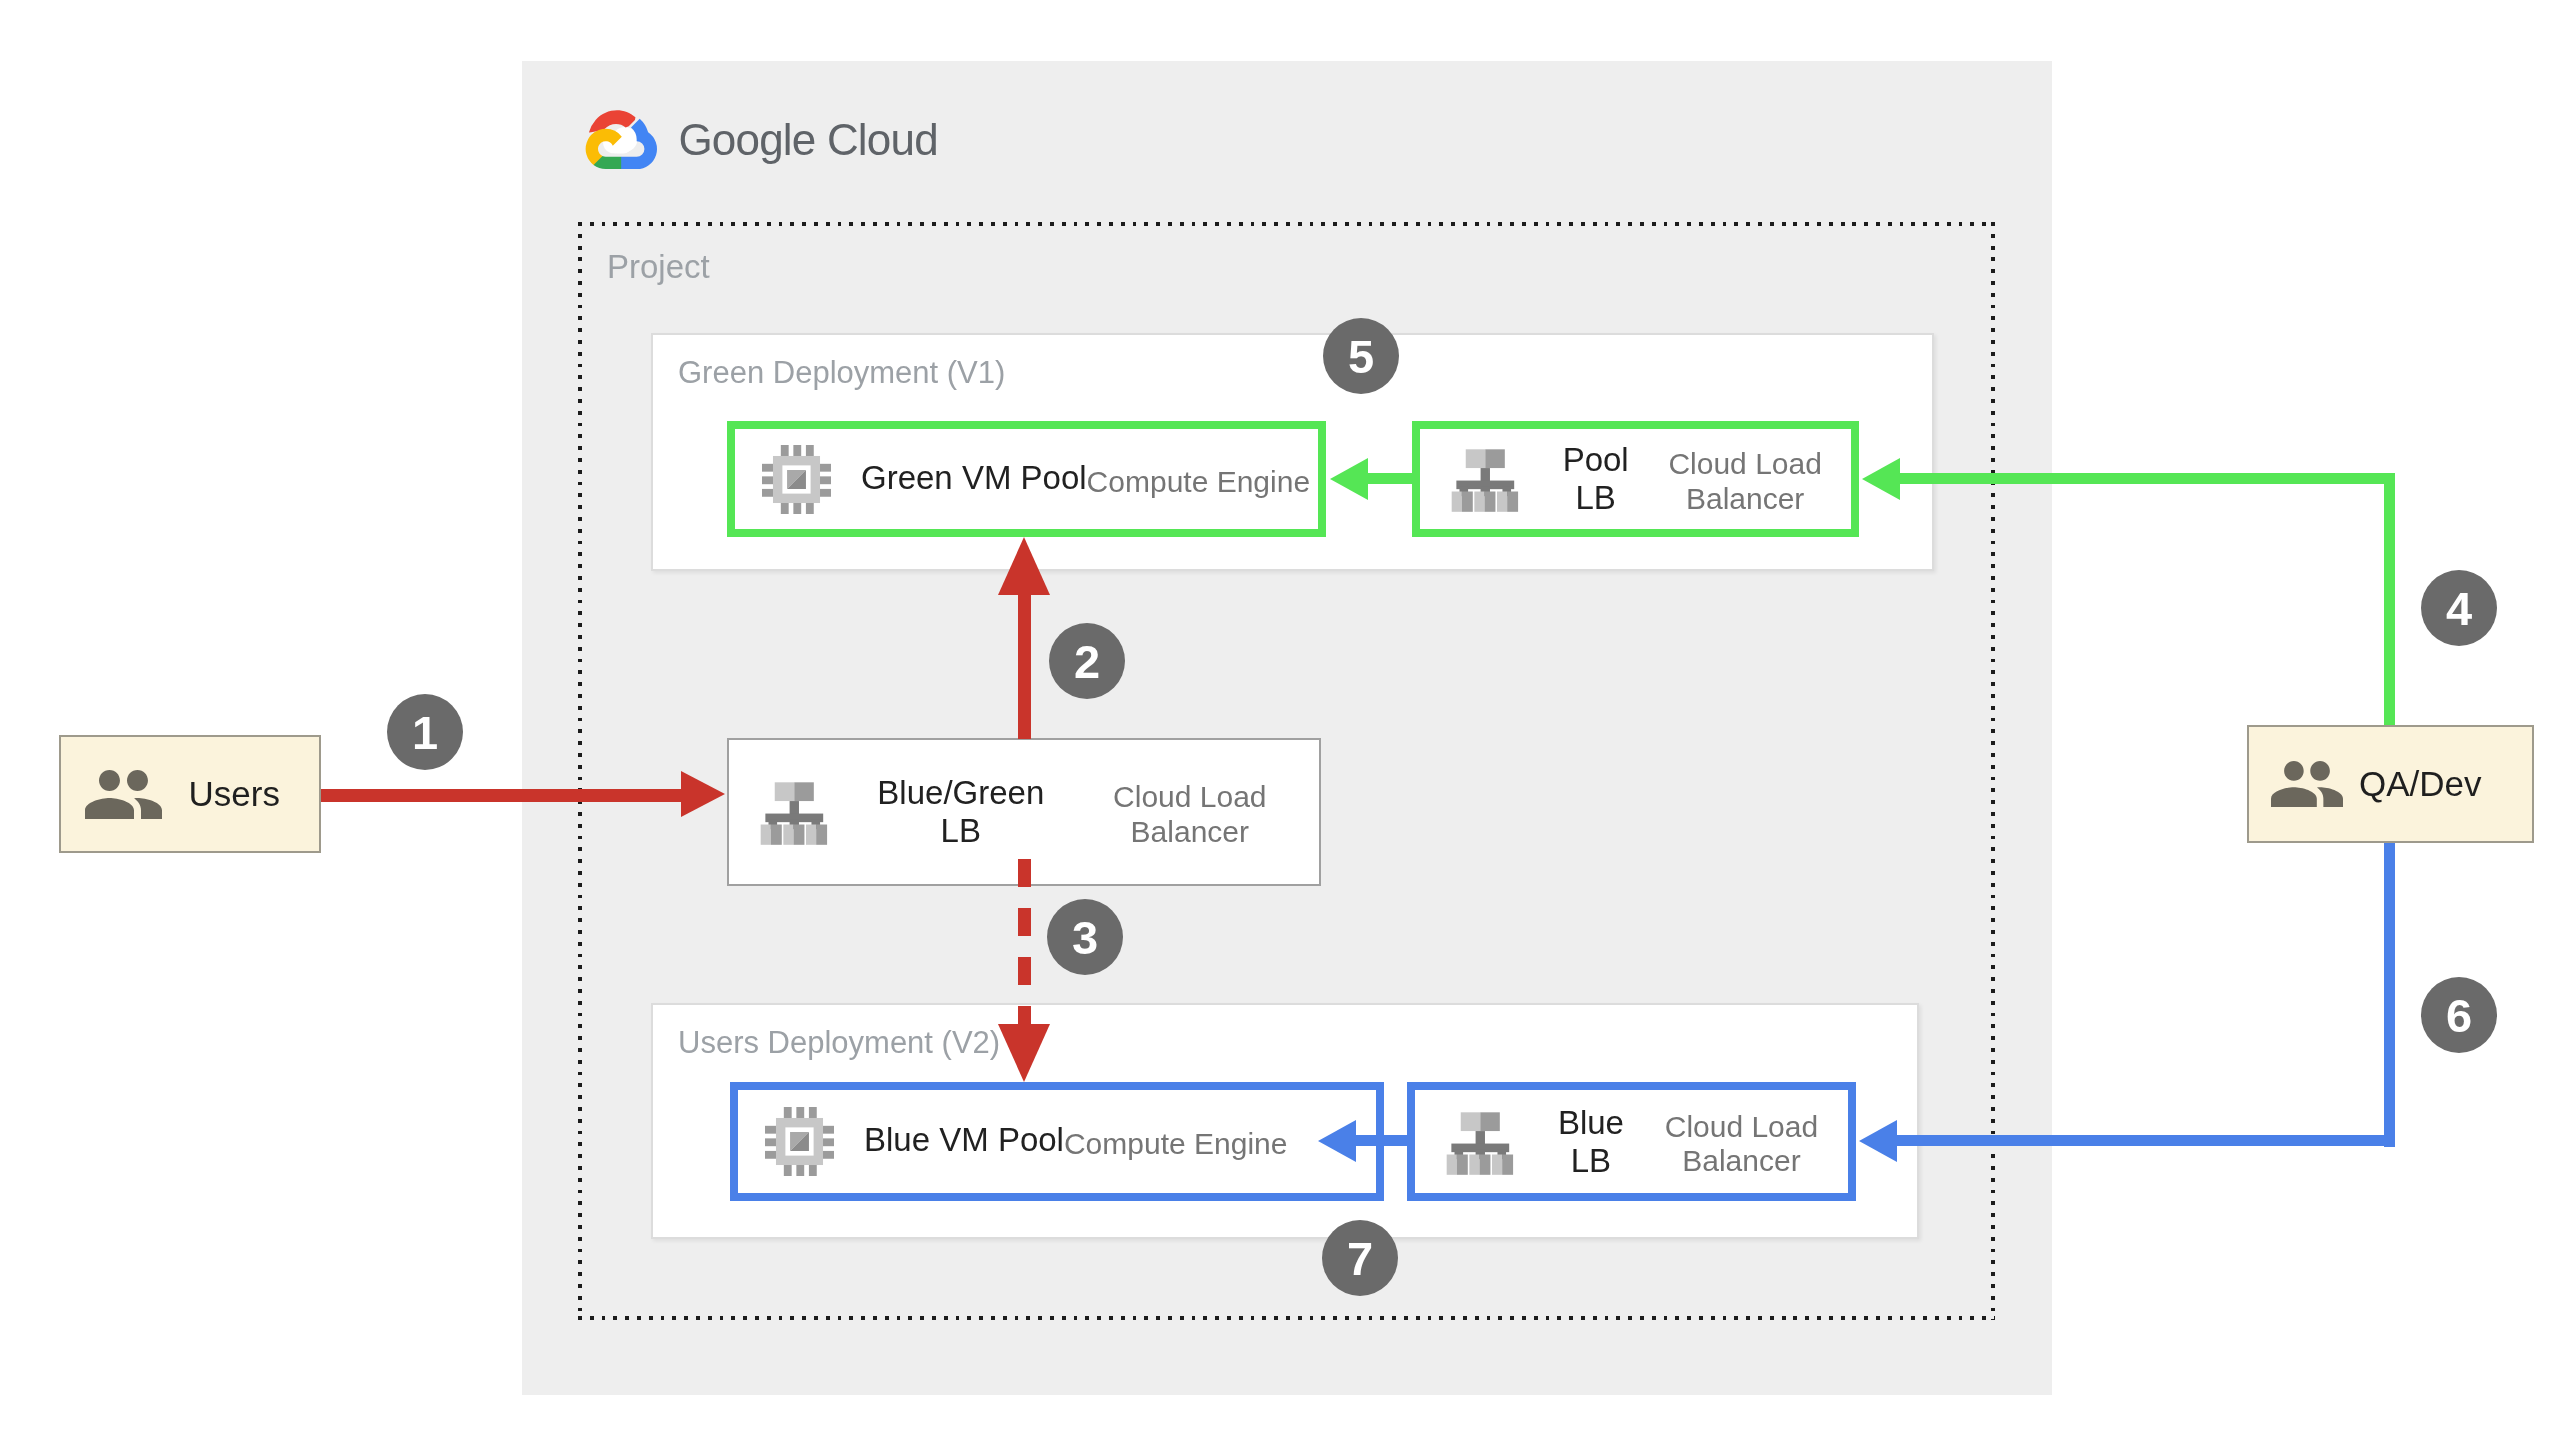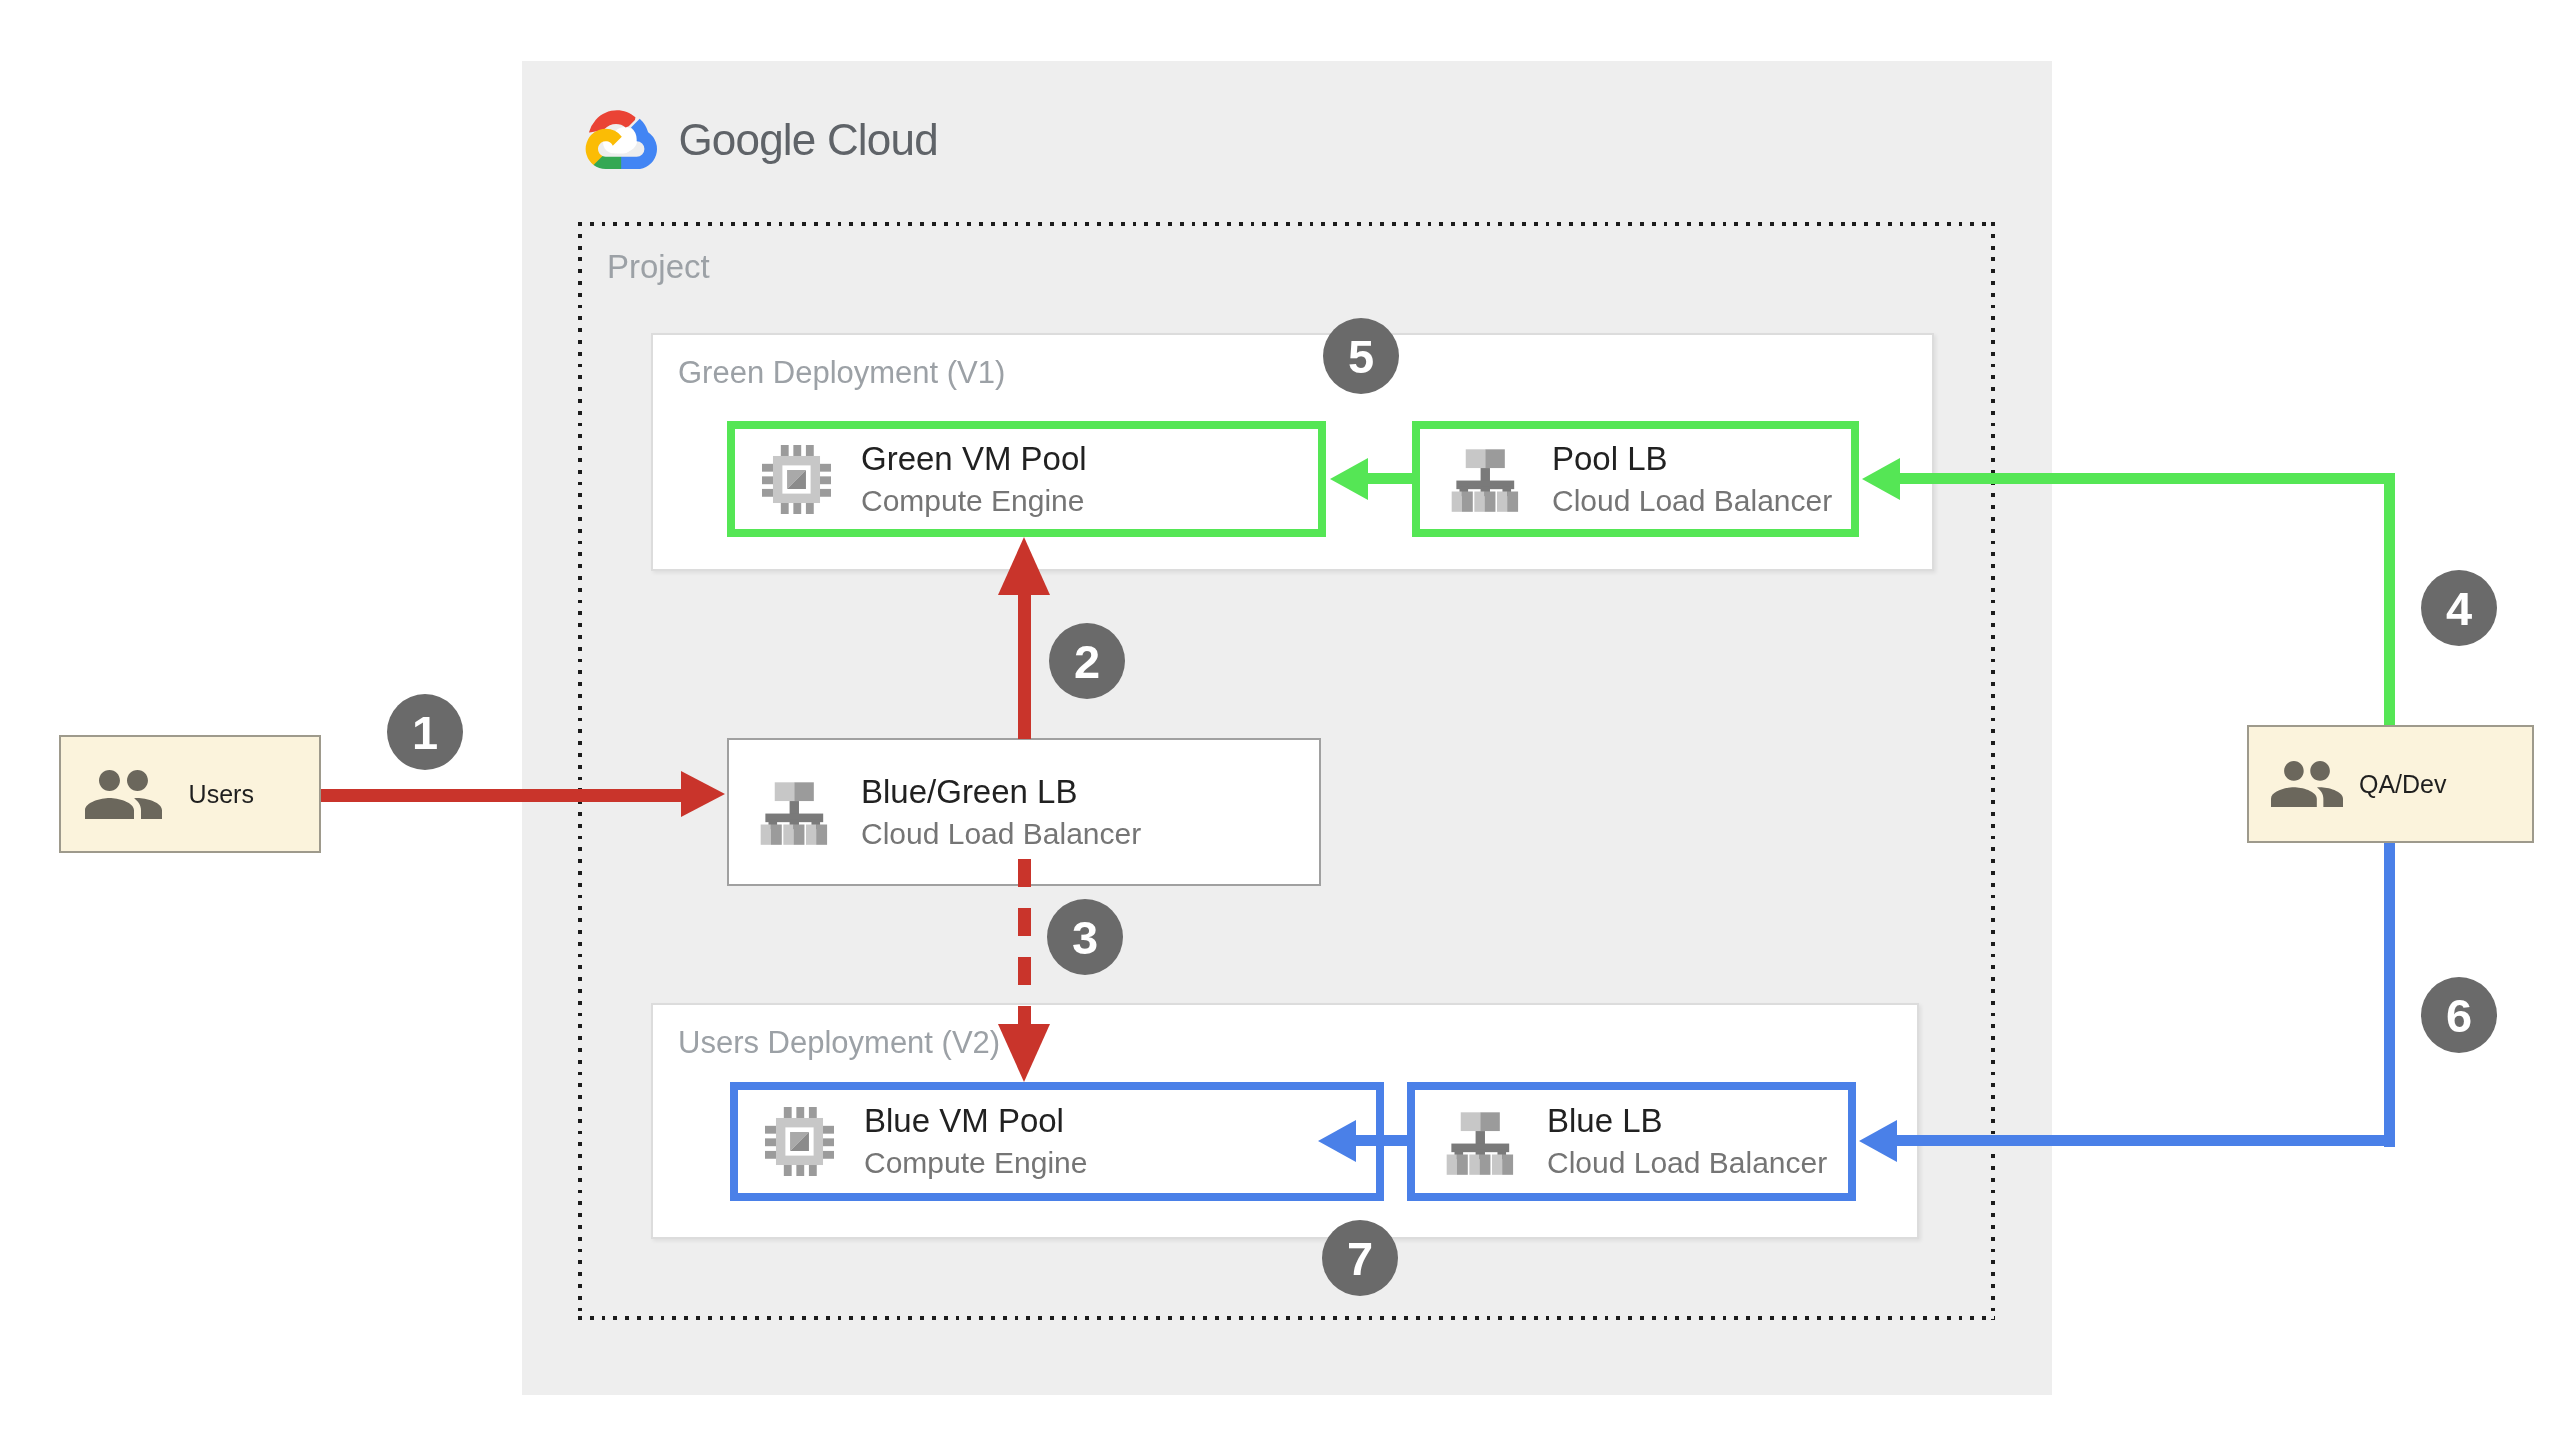--- a/index.html
+++ b/index.html
@@ -31,28 +31,28 @@
   .node{display:flex;align-items:center;background:#fff;z-index:3;}
   .node-green{border:8.6px solid var(--green);}
   .node-blue{border:8.6px solid var(--blue);}
   .node-plain{border:2.4px solid var(--node-border);}
   .node-pad{padding-left:27px;gap:30px;}
   .n-green-vm{left:727px;top:421px;width:599px;height:116px;}
   .n-green-lb{left:1412px;top:421px;width:447px;height:116px;}
   .n-bluegreen-lb{left:727px;top:738px;width:594px;height:148px;}
   .n-blue-vm{left:730px;top:1082px;width:654px;height:119px;}
   .n-blue-lb{left:1407px;top:1082px;width:449px;height:119px;}
-  .node-text{display:flex;flex-direction:column;justify-content:center;}
+  .node-text{display:flex;flex-direction:row;justify-content:center;text-align:center;}
   .node-title{font-size:33px;color:var(--title-dark);line-height:1.15;}
   .node-sub{font-size:30px;color:var(--text-gray);line-height:1.15;margin-top:6.3px;}
 
   .actor{display:flex;align-items:center;background:var(--cream);border:2.4px solid var(--cream-border);z-index:3;}
   .a-users{left:59px;top:735px;width:262px;height:118px;padding-left:23.6px;gap:27px;}
   .a-qadev{left:2247px;top:725px;width:287px;height:118px;padding-left:22px;gap:16px;}
-  .actor-label{font-size:25px;color:#1f1f1f;}
+  .actor-label{font-size:35px;color:#1f1f1f;}
 
   
   .line{z-index:4;}
   .red-shaft-h{left:321px;top:789px;width:360px;height:12.6px;background:var(--red);}
   .red-head-right{left:681px;top:771px;width:0;height:0;border-top:23.6px solid transparent;border-bottom:23.6px solid transparent;border-left:44px solid var(--red);}
   .red-shaft-up{left:1018px;top:594px;width:12.6px;height:145px;background:var(--red);}
   .red-head-up{left:998px;top:537px;width:0;height:0;border-left:26px solid transparent;border-right:26px solid transparent;border-bottom:58px solid var(--red);}
   .red-shaft-dash{left:1018px;top:859px;width:12.6px;height:168px;background:repeating-linear-gradient(to bottom,var(--red) 0 28px,transparent 28px 49px);}
   .red-head-down{left:998px;top:1024px;width:0;height:0;border-left:26px solid transparent;border-right:26px solid transparent;border-top:58px solid var(--red);}
 

